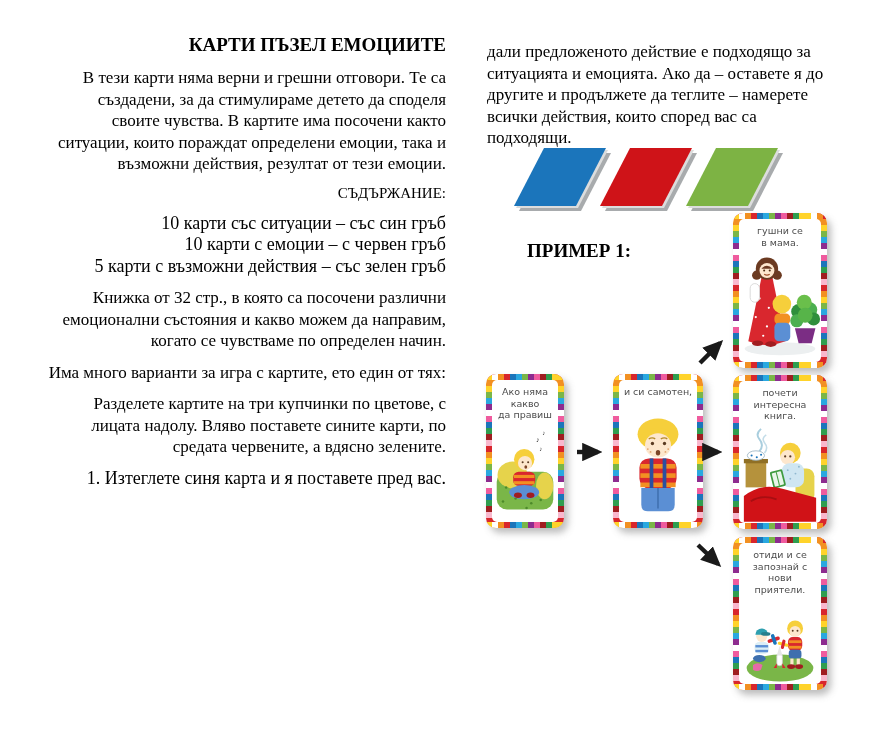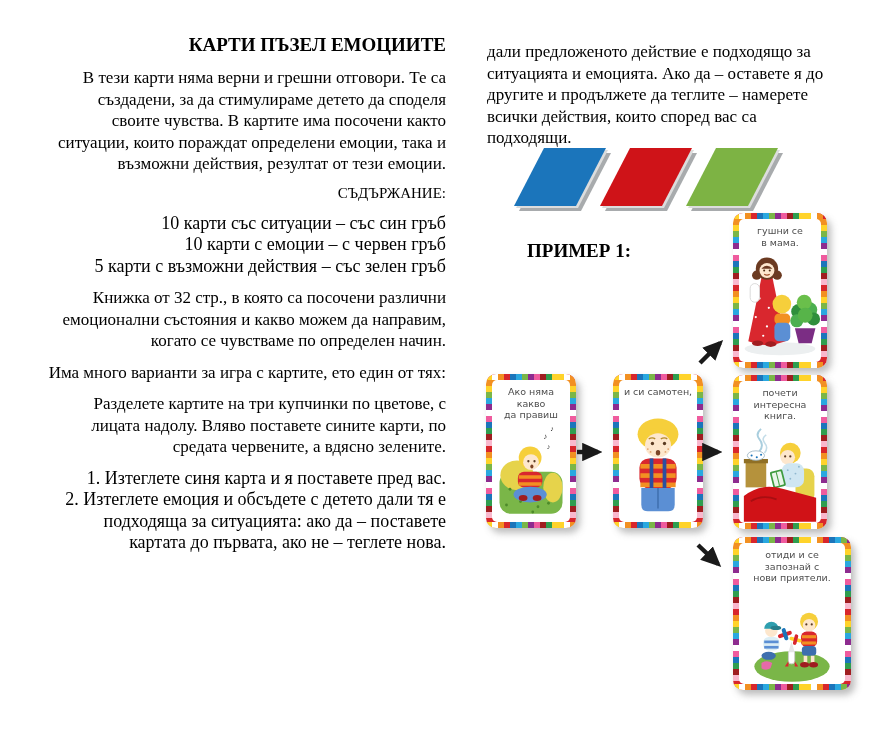--- a/index.html
+++ b/index.html
@@ -60,21 +60,20 @@
     <div class="tight-block">
       <div class="tight-line">10 карти със ситуации – със син гръб</div>
       <div class="tight-line">10 карти с емоции – с червен гръб</div>
       <div class="tight-line">5 карти с възможни действия – със зелен гръб</div>
     </div>
     <p class="para">Книжка от 32 стр., в която са посочени различни емоционални състояния и какво можем да направим, когато се чувстваме по определен начин.</p>
     <p class="para">Има много варианти за игра с картите, ето един от тях:</p>
     <p class="para">Разделете картите на три купчинки по цветове, с лицата надолу. Вляво поставете сините карти, по средата червените, а вдясно зелените.</p>
     <div class="tight-block">
       <div class="tight-line">1. Изтеглете синя карта и я поставете пред вас.</div>
-      <div class="tight-line">2. Изтеглете емоция и обсъдете с детето дали тя е подходяща за ситуацията: ако да – поставете картата до първата, ако не – теглете нова.</div>
     </div>
   </div>
 
   <div class="col-right">
     <p class="para">дали предложеното действие е подходящо за ситуацията и емоцията. Ако да – оставете я до другите и продължете да теглите – намерете всички действия, които според вас са подходящи.</p>
   </div>
 
   <svg class="decks" width="282" height="70" viewBox="0 0 282 70">
     <g>
       <polygon points="41,10 103,10 73,68 11,68" fill="#a8abad"></polygon>
@@ -88,21 +87,21 @@
     </g>
     <g>
       <polygon points="213,10 275,10 245,68 183,68" fill="#a8abad"></polygon>
       <polygon points="210,7 272,7 242,65 180,65" fill="#dcdddd"></polygon>
       <polygon points="208,5 270,5 240,63 178,63" fill="#7db344"></polygon>
     </g>
   </svg>
 
   <div class="example-head">ПРИМЕР 1:</div>
 
-  <div class="pcard" style="left:486px;top:374px;width:90px;height:154px">
+  <div class="pcard" style="left:486px;top:374px;width:78px;height:154px">
     <div class="edge-h top"></div>
     <div class="edge-h bottom"></div>
     <div class="pcard-inner">
       <div class="pcard-caption">Ако няма какво
 да правиш</div>
       <svg class="pcard-art" viewBox="0 0 84 116">
         <text x="56" y="20" font-size="9" fill="#333">♪</text>
         <text x="64" y="11" font-size="8" fill="#333">♪</text>
         <text x="60" y="32" font-size="8" fill="#333">♪</text>
         <rect x="6" y="58" width="72" height="48" rx="13" fill="#7ab648"></rect>
@@ -231,21 +230,21 @@
           <rect x="34" y="56" width="15" height="20" rx="2" fill="#3f9b3f"></rect>
           <rect x="36" y="58" width="11" height="16" rx="1" fill="#e9f5e9"></rect>
           <path d="M41.5 58 v16" stroke="#3f9b3f" stroke-width="1.2"></path>
         </g>
         <path d="M2 116 L2 86 Q22 70 48 78 L86 88 L86 116 Z" fill="#d01217"></path>
         <path d="M10 92 q14 -8 30 -2" stroke="#a80e12" stroke-width="2" fill="none"></path>
       </svg>
     </div>
   </div>
 
-  <div class="pcard" style="left:733px;top:537px;width:118px;height:153px">
+  <div class="pcard" style="left:733px;top:537px;width:94px;height:153px">
     <div class="edge-h top"></div>
     <div class="edge-h bottom"></div>
     <div class="pcard-inner">
       <div class="pcard-caption">отиди и се
 запознай с
 нови приятели.</div>
       <svg class="pcard-art" viewBox="0 0 88 112">
         <ellipse cx="44" cy="92" rx="42" ry="17" fill="#7ab648"></ellipse>
         <rect x="40" y="74" width="7" height="15" rx="3" fill="#ffffff" stroke="#c9c9c9"></rect>
         <path d="M40 76 L43.5 64 L47 76 Z" fill="#e6e6e6"></path>

